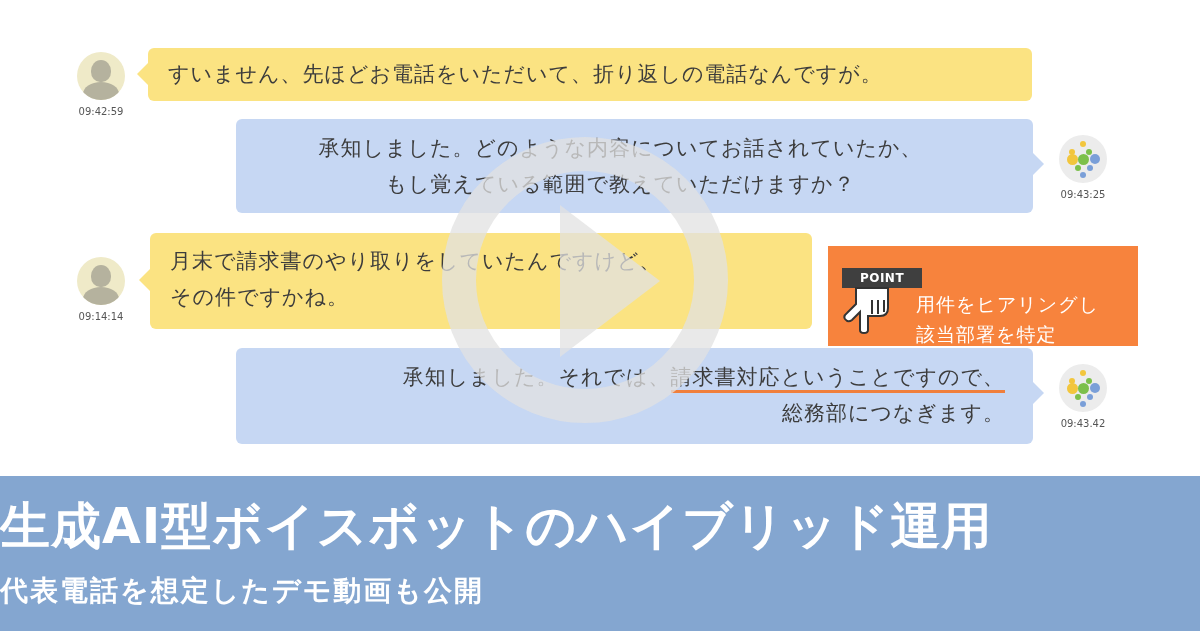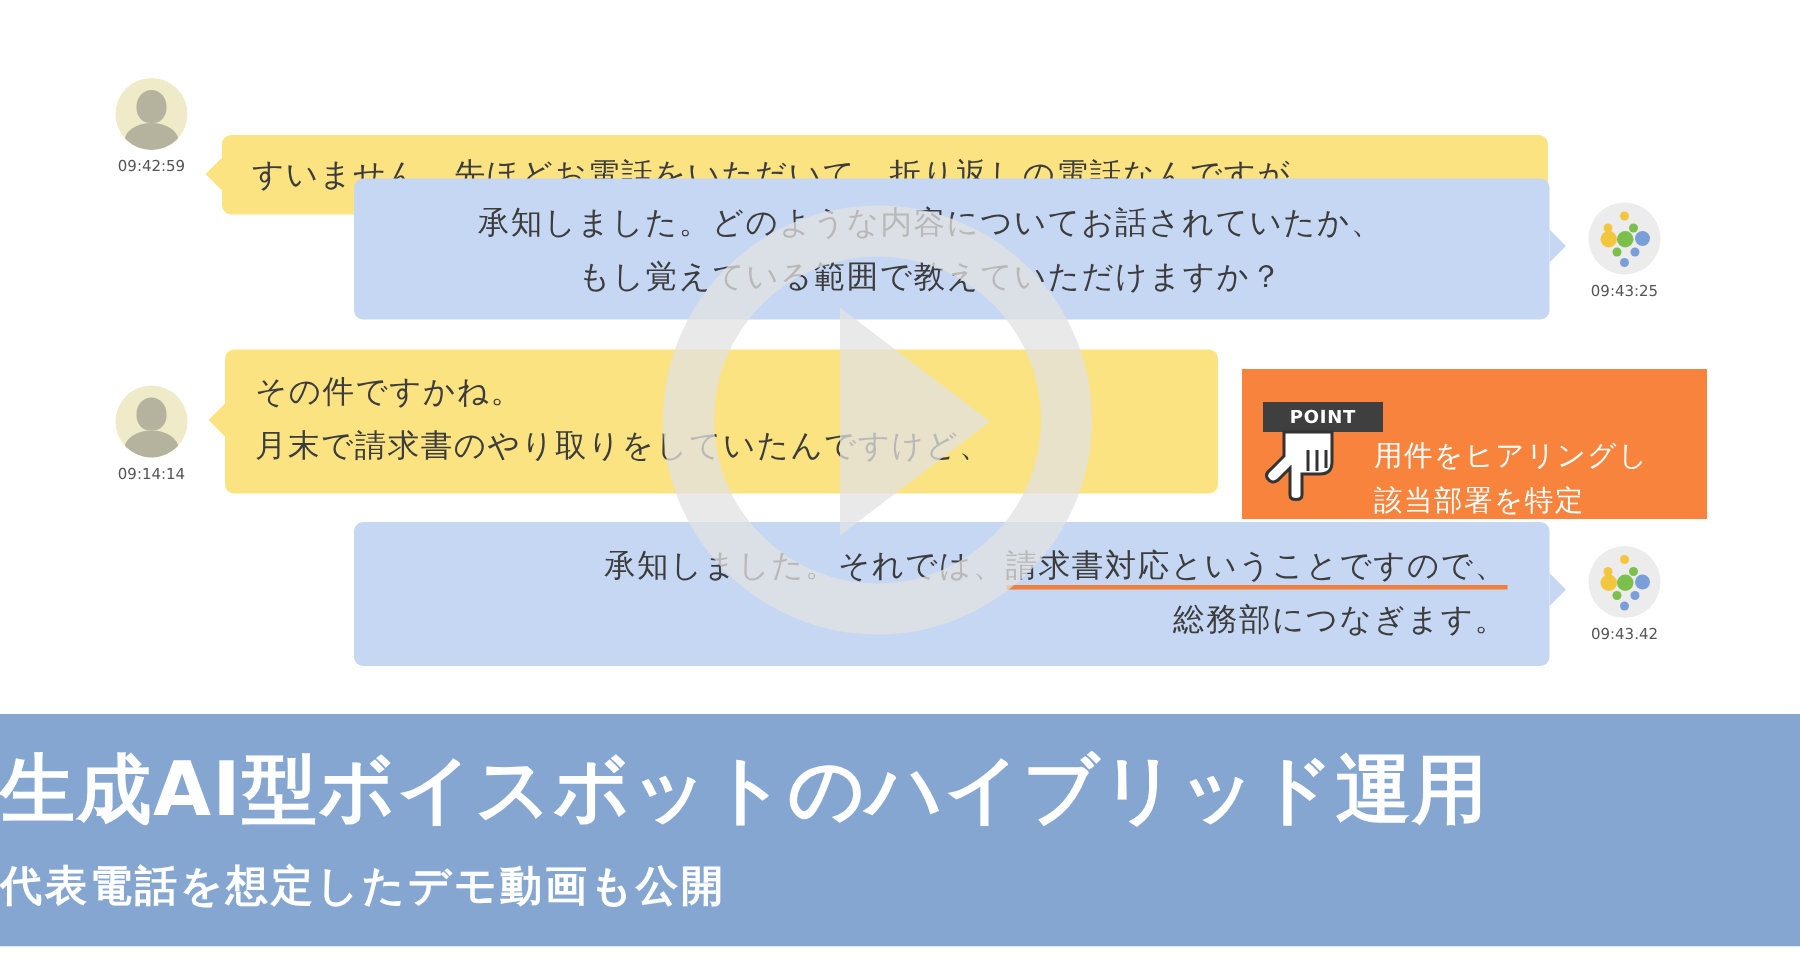--- a/index.html
+++ b/index.html
@@ -40,21 +40,21 @@
 </head>
 <body>
 
 <div class="stage">
 
   <div class="avatar user" style="left:77px;top:52px;">
     <div class="head"></div>
     <div class="shoulders"></div>
   </div>
   <div class="ts" style="left:66px;top:106px;">09:42:59</div>
-  <div class="bubble yellow" style="left:148px;top:48px;width:884px;height:53px;padding:8px 0 0 20px;margin-top:42px;">
+  <div class="bubble yellow" style="left:148px;top:48px;width:884px;height:53px;padding:8px 0 0 20px;">
     <span class="tail" style="top:15px;"></span>
     <div>すいません、先ほどお電話をいただいて、折り返しの電話なんですが。</div>
   </div>
 
   <div class="bubble blue" style="left:236px;top:119px;width:797px;height:94px;padding:11px 28px 0 0;text-align:center;">
     <span class="tail" style="top:34px;"></span>
     <div>承知しました。どのような内容についてお話されていたか、</div>
     <div>もし覚えている範囲で教えていただけますか？</div>
   </div>
   <div class="avatar bot" style="left:1059px;top:135px;">
@@ -72,22 +72,22 @@
   </div>
   <div class="ts" style="left:1048px;top:189px;">09:43:25</div>
 
   <div class="avatar user" style="left:77px;top:257px;">
     <div class="head"></div>
     <div class="shoulders"></div>
   </div>
   <div class="ts" style="left:66px;top:311px;">09:14:14</div>
   <div class="bubble yellow" style="left:150px;top:233px;width:662px;height:96px;padding:10px 0 0 20px;">
     <span class="tail" style="top:36px;"></span>
+    <div>月末で請求書のやり取りをしていたんですけど、</div>
     <div>その件ですかね。</div>
-    <div>月末で請求書のやり取りをしていたんですけど、</div>
   </div>
 
   <div class="point-box">
     <div class="point-tag">POINT</div>
     <svg class="hand" viewBox="0 0 58 48">
       <path d="M14 2 L46 2 L46 22 Q46 30 38 30 L26 30 L26 44 Q26 47 22 47 Q18 47 18 44 L18 26 L10 34 Q6 37 3 33 Q1 30 5 27 L14 18 Z" fill="#ffffff" stroke="#333" stroke-width="2"></path>
       <line x1="30" y1="14" x2="30" y2="28" stroke="#333" stroke-width="2"></line>
       <line x1="36" y1="14" x2="36" y2="28" stroke="#333" stroke-width="2"></line>
       <line x1="42" y1="14" x2="42" y2="26" stroke="#333" stroke-width="2"></line>
     </svg>

